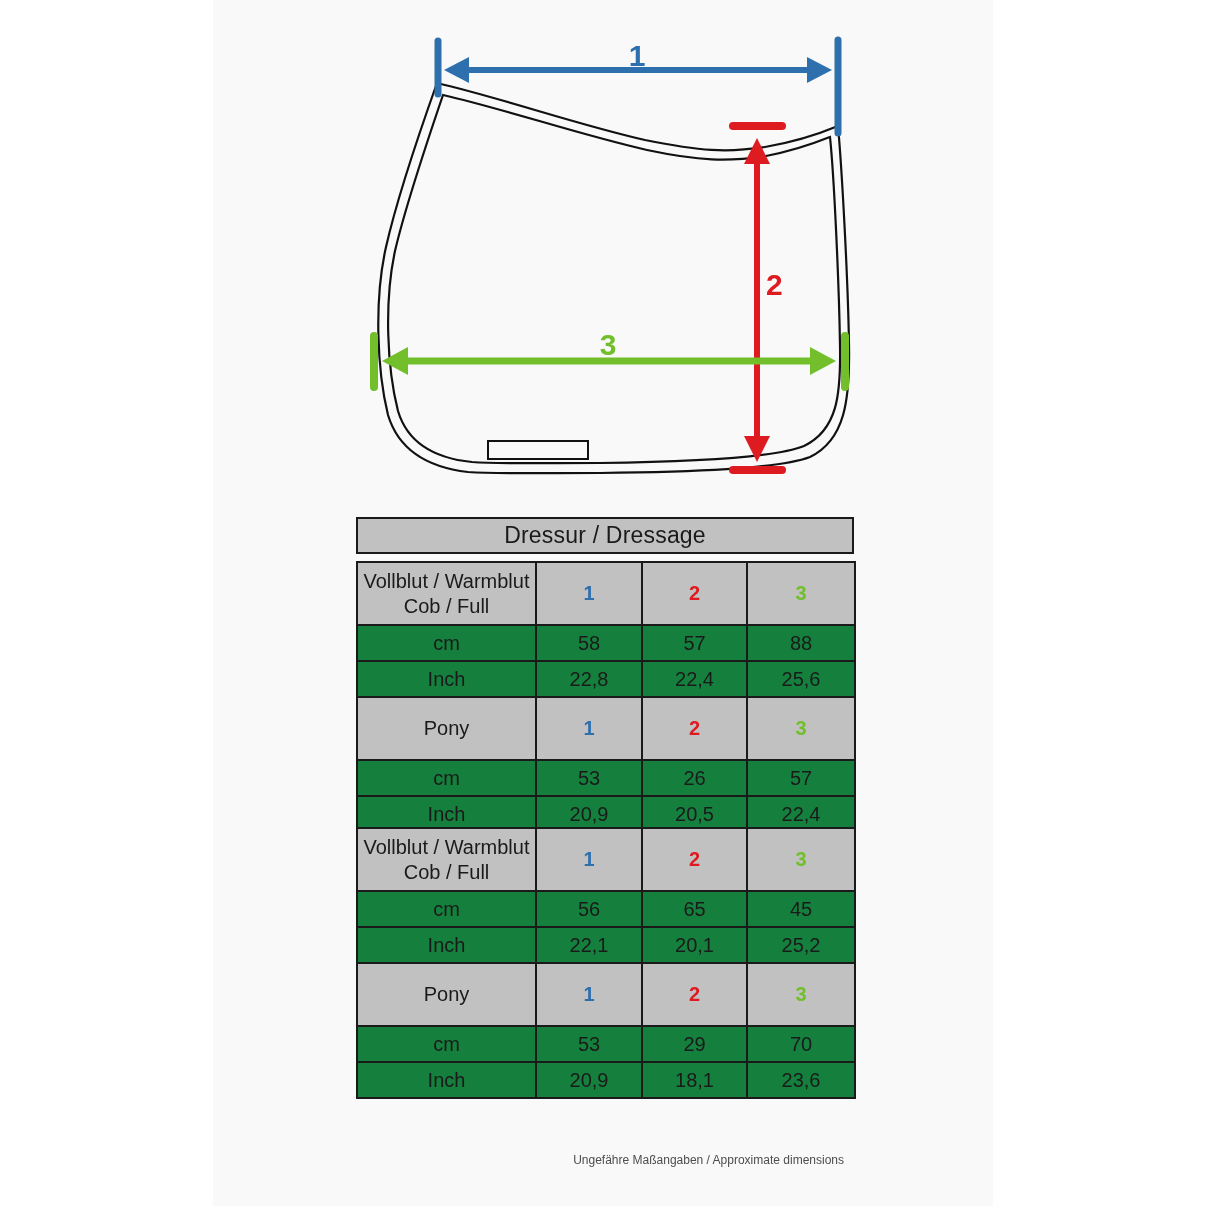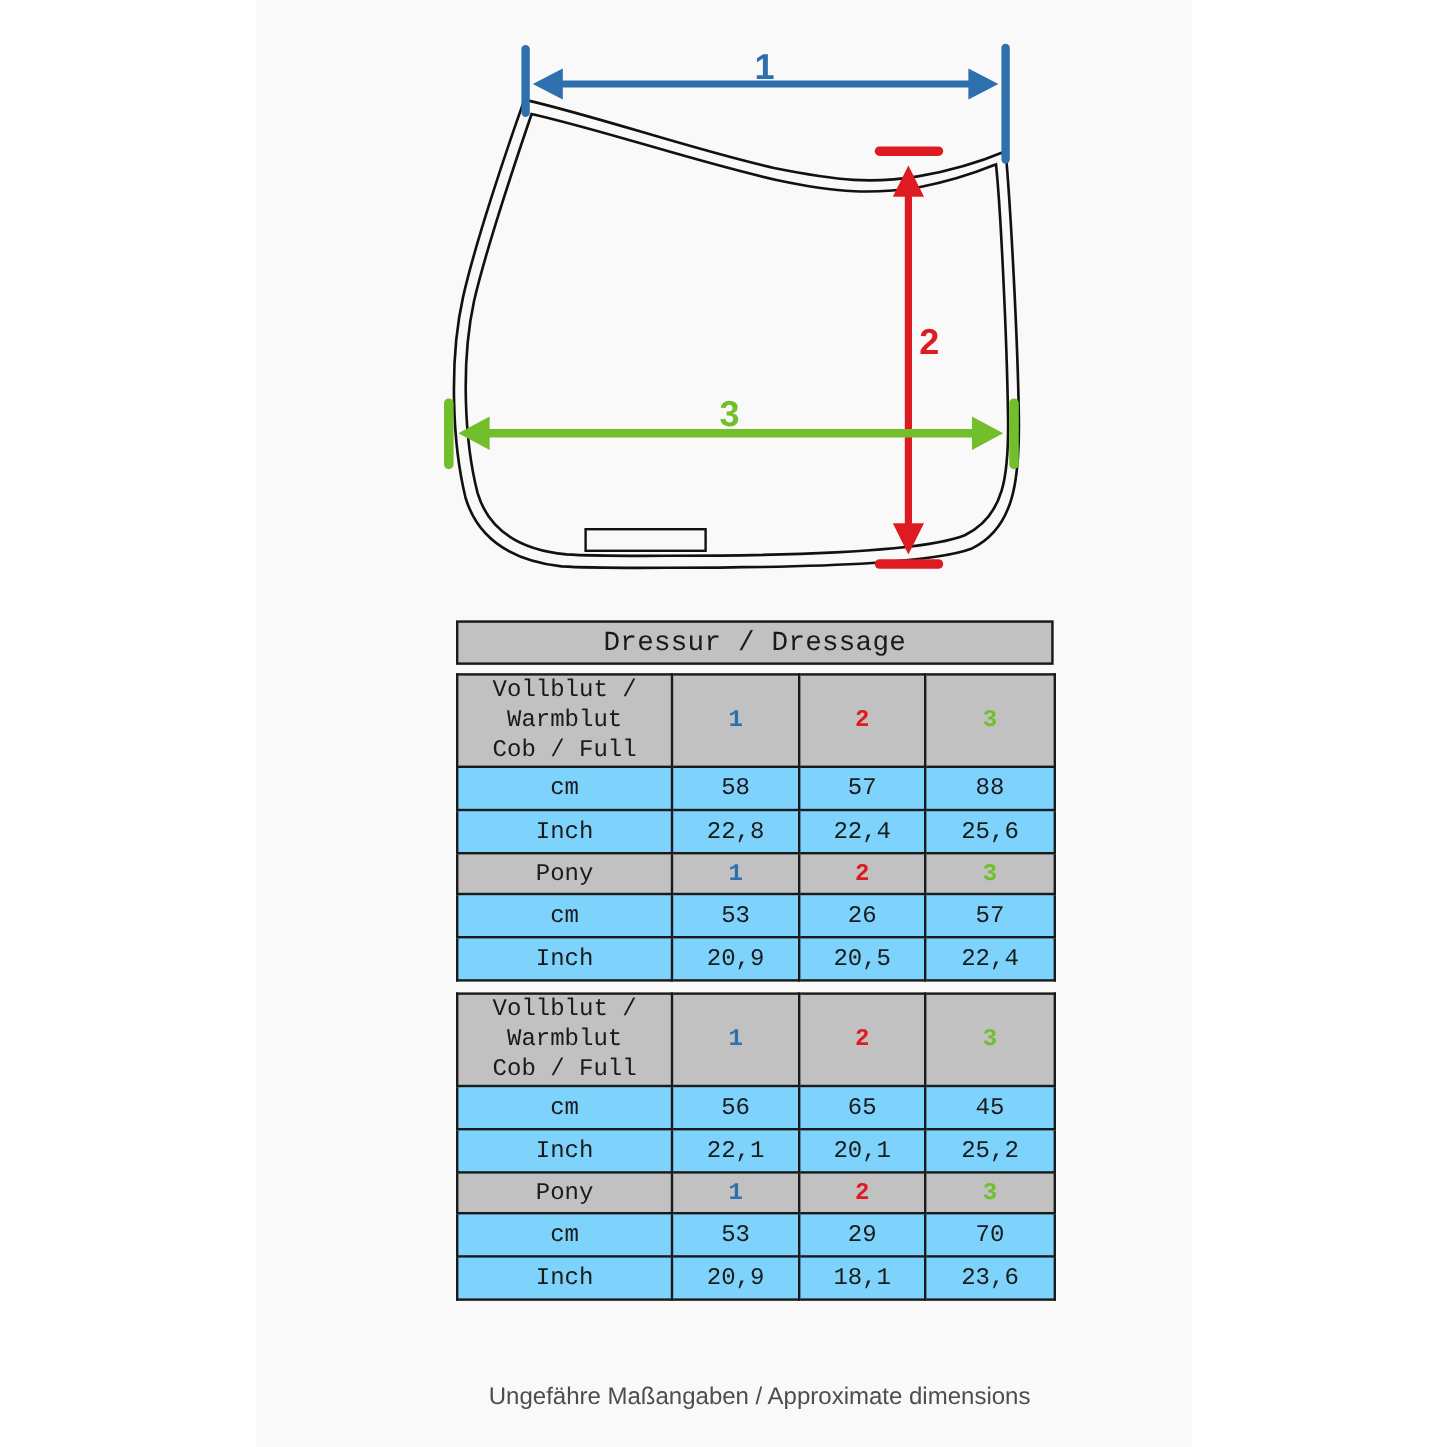--- a/index.html
+++ b/index.html
@@ -2,37 +2,37 @@
 <html><head>
 <meta charset="utf-8">
 <style>
   html,body{margin:0;padding:0;background:#ffffff;}
   .canvas{position:relative;width:1206px;height:1206px;background:#ffffff;overflow:hidden;
           font-family:"Liberation Sans","DejaVu Sans",sans-serif;color:#1a1a1a;}
   .content-bg{position:absolute;left:213px;top:0;width:780px;height:1206px;background:#f9f9f9;}
   .diagram-svg{position:absolute;left:0;top:0;}
 
   
-  .size-table{position:absolute;left:380px;width:498px;font-family:Liberation Mono, monospace;}
+  .size-table{position:absolute;left:356px;width:498px;}
   .table-title{box-sizing:border-box;height:37px;border:2px solid #1a1a1a;background:#c1c1c1;
                display:flex;align-items:center;justify-content:center;font-size:23px;
                letter-spacing:0.2px;margin-bottom:7px;}
   table.spec-grid{border-collapse:collapse;width:498px;table-layout:fixed;padding-left:23px;}
   table.spec-grid td{border:2px solid #1a1a1a;text-align:center;vertical-align:middle;
-                     padding:0;font-size:20px;background:#7dd3fc;}
+                     padding:0;font-size:20px;background:#15803d;}
   col.c0{width:179px;} col.c1{width:106px;} col.c2{width:105px;} col.c3{width:108px;}
-  tr.group-header{height:34px;}
+  tr.group-header{height:63px;}
   tr.group-header td{background:#c1c1c1;}
   tr.data-row{height:36px;}
   td.label-cell{font-size:16px;line-height:1.25;}
   td.num{font-weight:bold;font-size:21px;}
   .num-1{color:#2e6fae;} .num-2{color:#dd1b21;} .num-3{color:#72bf2b;}
 
-  .footnote{position:absolute;left:384px;top:1153px;width:498px;text-align:center;
-            font-size:20px;color:#4d4d4d;}
+  .footnote{position:absolute;left:346px;top:1153px;width:498px;text-align:right;
+            font-size:12px;color:#4d4d4d;}
 
   
   .pad-line{fill:none;stroke:#111111;stroke-width:2.2;}
   .patch{fill:#f9f9f9;stroke:#111111;stroke-width:2;}
   .dim-blue{stroke:#2e6fae;} .dim-red{stroke:#dd1b21;} .dim-green{stroke:#72bf2b;}
   .tick{stroke-linecap:round;fill:none;}
   .shaft{fill:none;}
   .head-blue{fill:#2e6fae;stroke:none;} .head-red{fill:#dd1b21;stroke:none;} .head-green{fill:#72bf2b;stroke:none;}
   text.dim-label{font-family:"Liberation Sans","DejaVu Sans",sans-serif;font-weight:bold;font-size:30px;}
   .lbl-1{fill:#2e6fae;} .lbl-2{fill:#dd1b21;} .lbl-3{fill:#72bf2b;}

